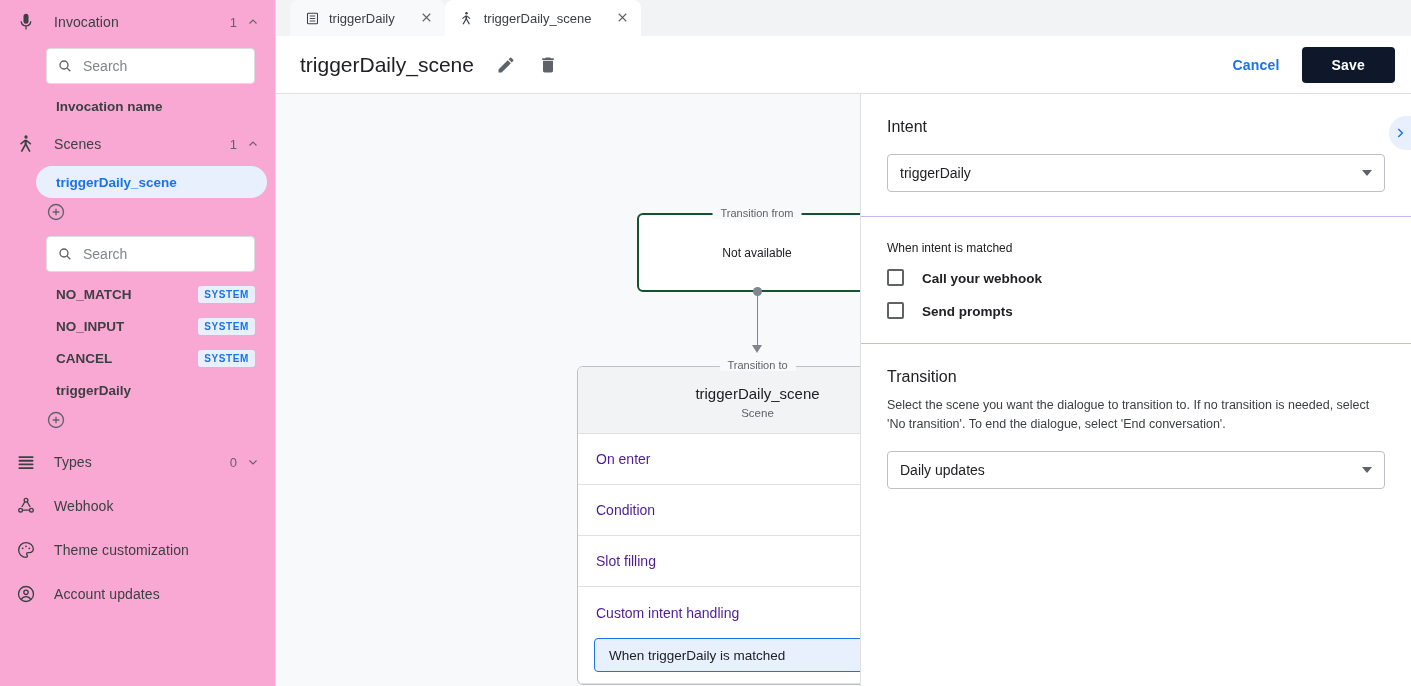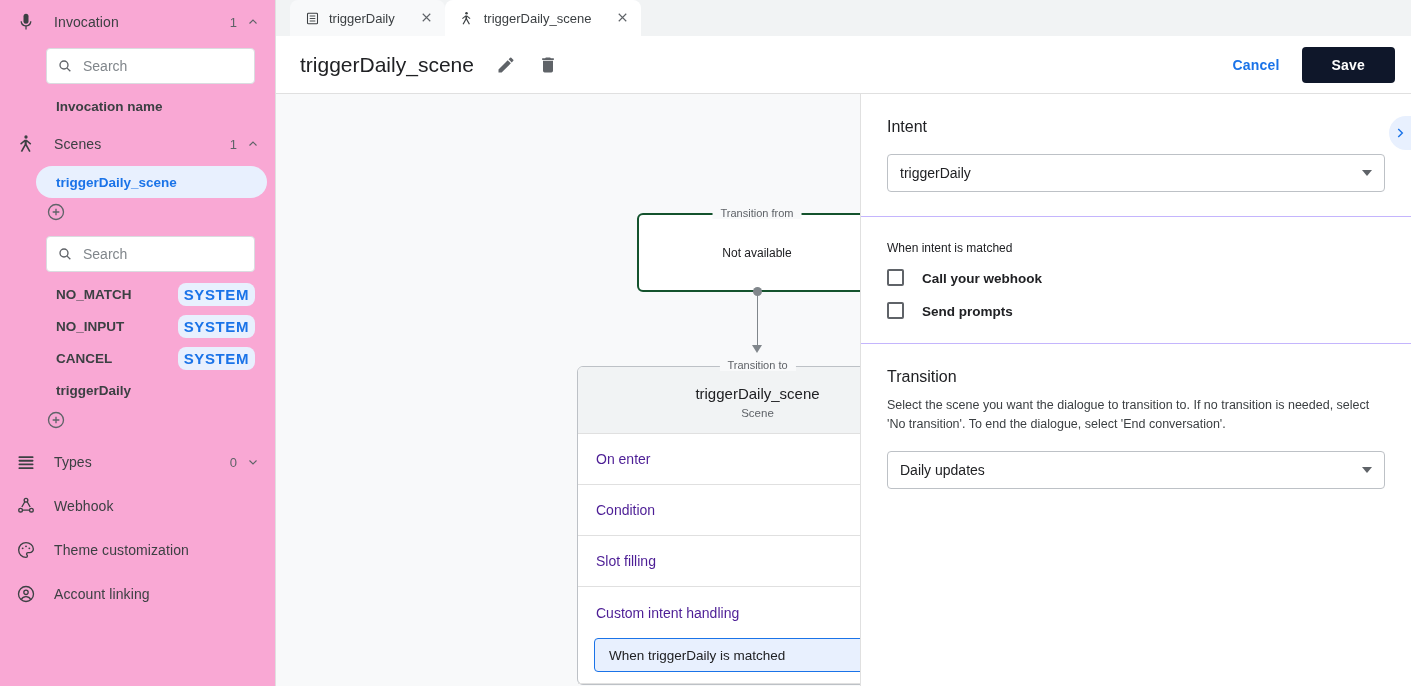--- a/index.html
+++ b/index.html
@@ -39,22 +39,22 @@
   .search-box input::placeholder { color: #80868b; }
 
   .sub-item {
     display: flex; align-items: center; height: 32px;
     margin: 0 8px 0 36px; padding: 0 12px; border-radius: 16px;
     font-size: 13.5px; font-weight: bold; color: #3c4043; cursor: pointer;
   }
   .sub-item.active { background: #e8f0fe; color: #1a73e8; }
   .sub-item .s-label { flex: 1; padding-left: 8px; }
   .badge {
-    background: #e8f0fe; color: #1a73e8; font-size: 15px; font-weight: bold;
-    letter-spacing: .6px; padding: 3px 6px; border-radius: 8px;
+    background: #e8f0fe; color: #1a73e8; font-size: 10px; font-weight: bold;
+    letter-spacing: .6px; padding: 3px 6px; border-radius: 3px;
   }
   .add-row { padding: 4px 0 6px 46px; }
   .add-circle { width: 20px; height: 20px; color: #5f6368; cursor: pointer; }
 
   
   .main { flex: 1; height: 686px; display: flex; flex-direction: column; position: relative;
           background: #fff; overflow: hidden; }
   .tabbar {
     height: 36px; background: #f1f3f4; display: flex; align-items: flex-end;
     padding-left: 14px; flex: 0 0 36px;
@@ -312,21 +312,21 @@
       <span class="nav-label">Theme customization</span>
     </div>
     <div class="nav-group-head">
       <span class="nav-ico">
         <svg width="20" height="20" viewBox="0 0 24 24" fill="none" stroke="currentColor" stroke-width="1.6">
             <circle cx="12" cy="12" r="9"></circle>
             <circle cx="12" cy="10" r="2.6"></circle>
             <path d="M6.4 18.6a6.2 6.2 0 0 1 11.2 0"></path>
           </svg>
       </span>
-      <span class="nav-label">Account linking</span>
+      <span class="nav-label">Account updates</span>
     </div>
 
   </div>
 
   <div class="main">
 
     <div class="tabbar">
       <div class="tab inactive">
         <span class="t-ico">
           <svg width="15" height="15" viewBox="0 0 24 24" fill="none" stroke="currentColor" stroke-width="1.7">

